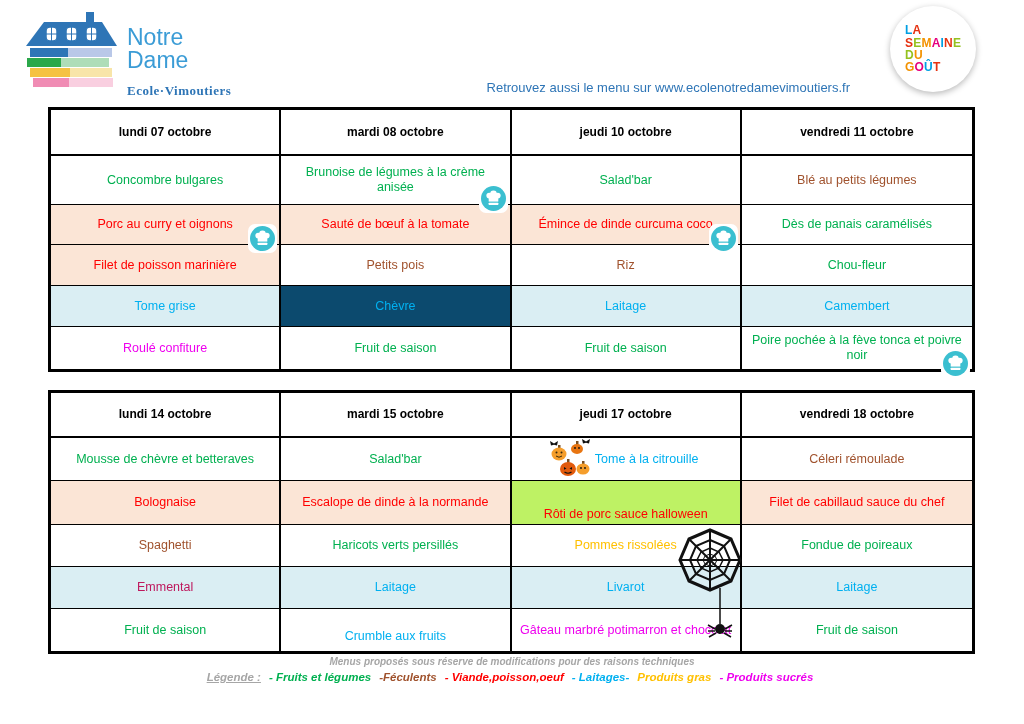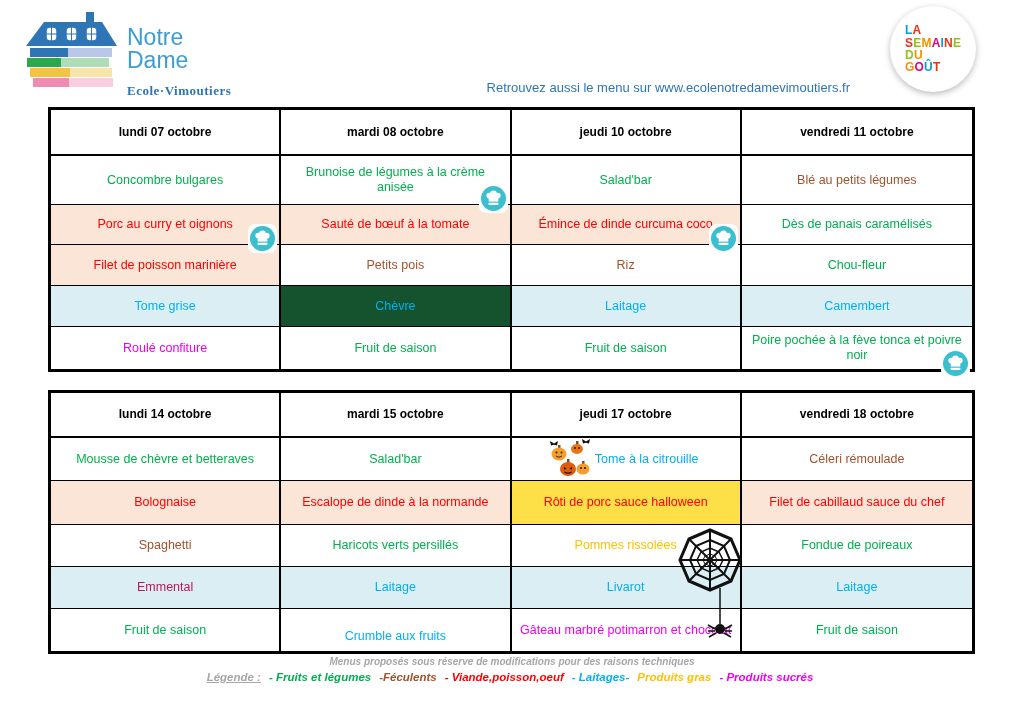--- a/index.html
+++ b/index.html
@@ -166,21 +166,21 @@
       </div>
       <div class="cell body">
         <span style="color: rgb(160, 82, 45);">Riz</span>
       </div>
       <div class="cell body">
         <span style="color: rgb(0, 176, 80);">Chou-fleur</span>
       </div>
       <div class="cell body" style="background: rgb(218, 238, 243);">
         <span style="color: rgb(0, 176, 240);">Tome grise</span>
       </div>
-      <div class="cell body" style="background: #14532d;">
+      <div class="cell body" style="background: #0c4a6e;">
         <span style="color: rgb(0, 176, 240);">Chèvre</span>
       </div>
       <div class="cell body" style="background: rgb(218, 238, 243);">
         <span style="color: rgb(0, 176, 240);">Laitage</span>
       </div>
       <div class="cell body" style="background: rgb(218, 238, 243);">
         <span style="color: rgb(0, 176, 240);">Camembert</span>
       </div>
       <div class="cell body last">
         <span style="color: rgb(238, 0, 238);">Roulé confiture</span>
@@ -254,21 +254,21 @@
       </div>
       <div class="cell body">
         <span style="color: rgb(160, 82, 45);">Céleri rémoulade</span>
       </div>
       <div class="cell body" style="background: rgb(251, 229, 214);">
         <span style="color: rgb(255, 0, 0);">Bolognaise</span>
       </div>
       <div class="cell body" style="background: rgb(251, 229, 214);">
         <span style="color: rgb(255, 0, 0);">Escalope de dinde à la normande</span>
       </div>
-      <div class="cell body" style="background: #fde047;">
+      <div class="cell body" style="background: #bef264; align-items: flex-end;">
         <span style="color: rgb(255, 0, 0);">Rôti de porc sauce halloween</span>
       </div>
       <div class="cell body" style="background: rgb(251, 229, 214);">
         <span style="color: rgb(255, 0, 0);">Filet de cabillaud sauce du chef</span>
       </div>
       <div class="cell body">
         <span style="color: rgb(160, 82, 45);">Spaghetti</span>
       </div>
       <div class="cell body">
         <span style="color: rgb(0, 176, 80);">Haricots verts persillés</span>

